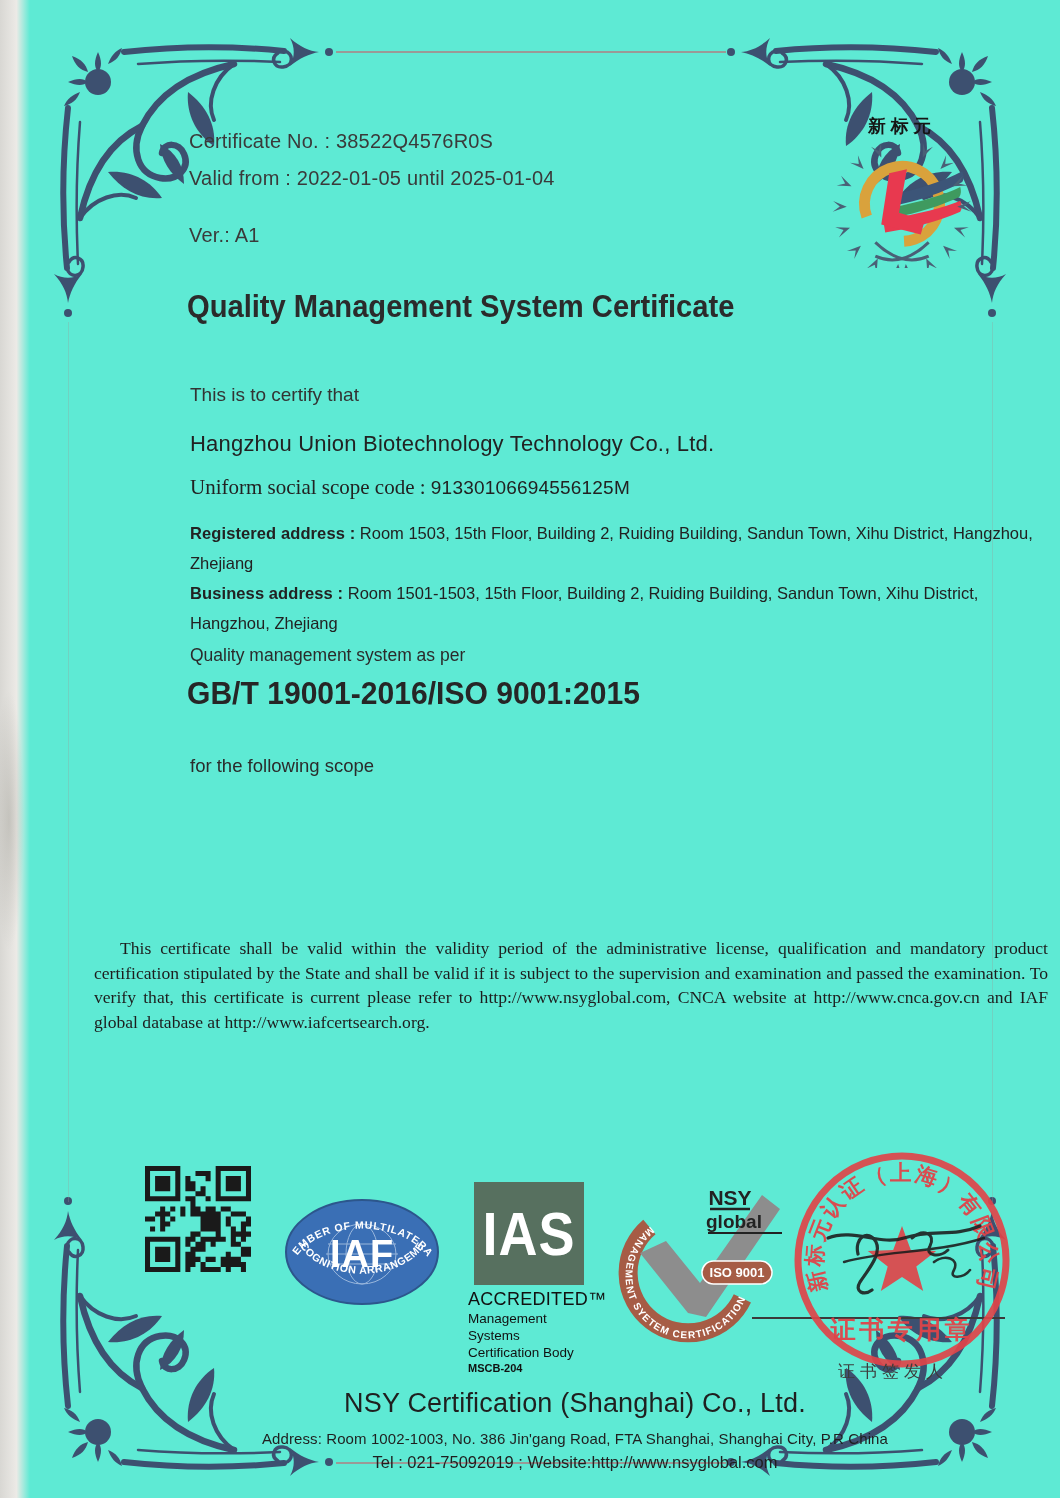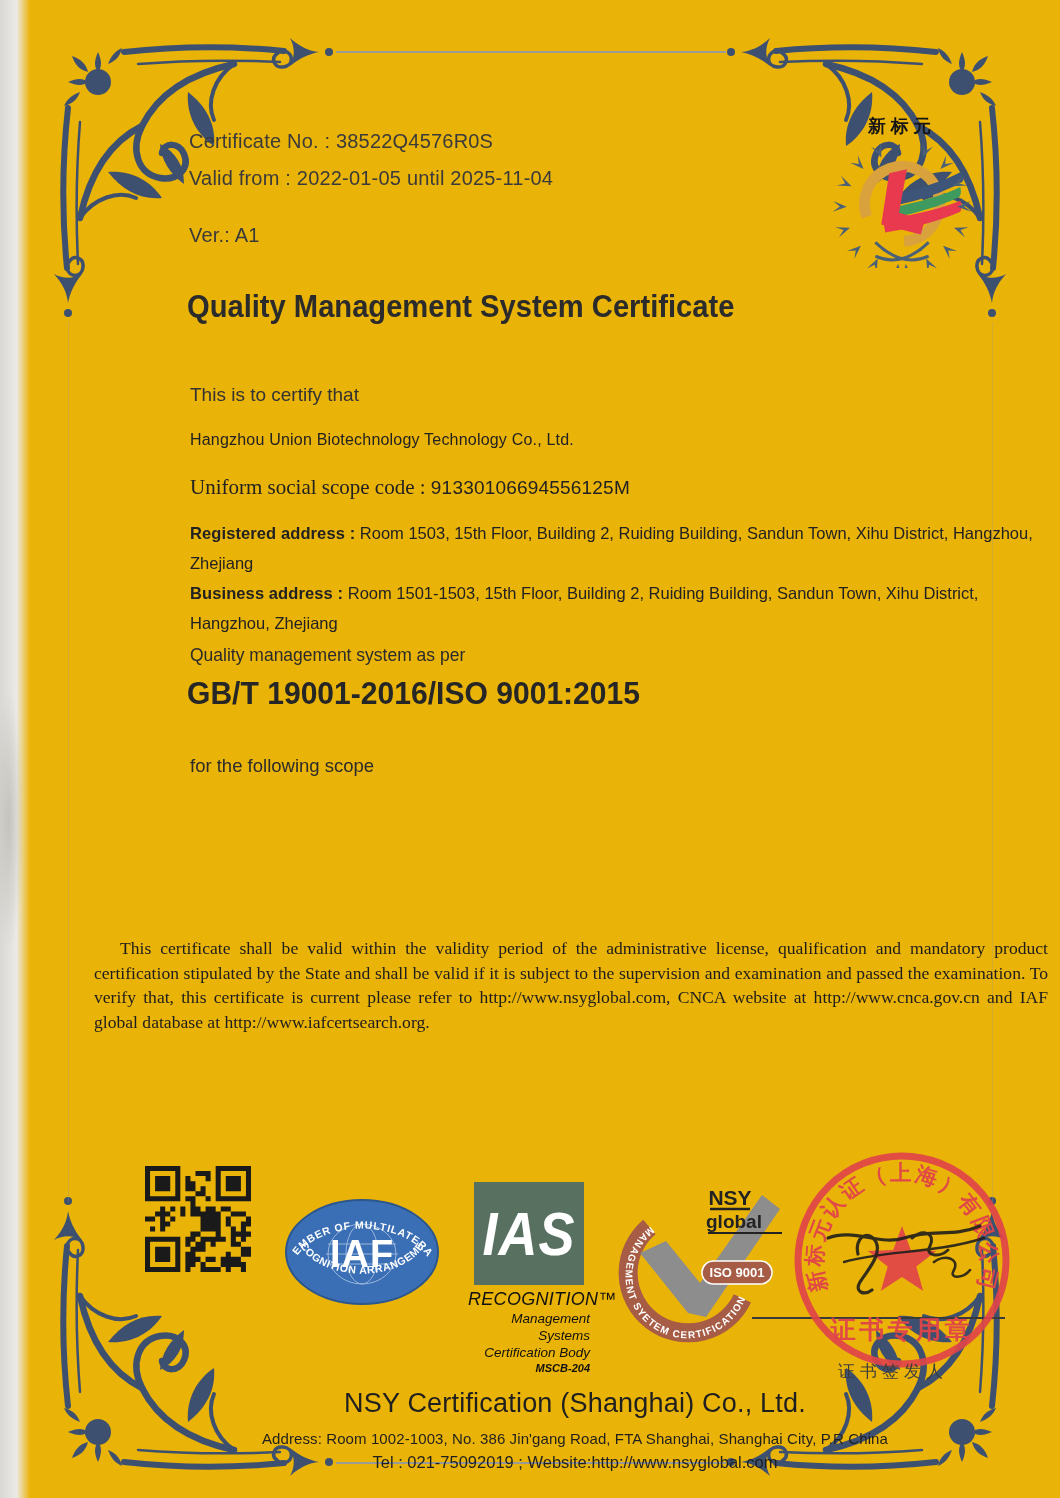--- a/index.html
+++ b/index.html
@@ -1,49 +1,49 @@
 <!DOCTYPE html>
 <html><head>
 <meta charset="utf-8">
 <style>
   * { margin:0; padding:0; box-sizing:border-box; }
   body { background:#ffffff; font-family:"Liberation Sans","DejaVu Sans",sans-serif; }
-  .page { position:relative; width:1060px; height:1498px; background:#eab308; overflow:hidden; }
+  .page { position:relative; width:1060px; height:1498px; background:#5eead4; overflow:hidden; }
   .abs { position:absolute; }
   .scan-edge { left:0; top:0; width:30px; height:100%;
     background:linear-gradient(90deg,#d8d7d3 0%, #eceae6 55%, rgba(255,255,255,0) 100%); }
   .scan-blotch { left:-6px; top:690px; width:30px; height:260px; border-radius:50%;
     background:radial-gradient(closest-side, rgba(160,158,150,.45), rgba(160,158,150,0)); }
 
   
   .fl { position:absolute; width:300px; height:300px; }
   .fl.tr { transform:scaleX(-1); }
   .fl.bl { transform:scaleY(-1); }
   .fl.br { transform:scale(-1,-1); }
   .hairline { background:#9a9a96; }
   .hdr-line { left:189px; font-size:20px; color:#3a3a3a; letter-spacing:.2px; }
   .title { left:187px; top:289px; font-size:31px; font-weight:bold; color:#2b2b2b;
            transform:scaleX(.94); transform-origin:left top; white-space:nowrap; }
   .certify { left:190px; top:384px; font-size:19px; color:#333; }
-  .company { left:190px; top:431px; font-size:16px; color:#222; letter-spacing:.2px; }
+  .company { left:190px; top:431px; font-size:22px; color:#222; letter-spacing:.2px; }
   .credit { left:190px; top:475px; font-size:21px; font-family:"Liberation Serif","DejaVu Serif",serif; color:#222; }
   .credit .code { font-family:"Liberation Sans","DejaVu Sans",sans-serif; font-size:19px; letter-spacing:.2px; }
   .addr { left:190px; width:846px; font-size:16.5px; line-height:30px; color:#222; }
   .addr b { letter-spacing:.1px; }
   .std-intro { left:190px; top:645px; font-size:17.5px; color:#2b2b2b; }
   .std-code { left:187px; top:676px; font-size:31px; font-weight:bold; color:#262626;
               transform:scaleX(.97); transform-origin:left top; white-space:nowrap; }
   .scope-intro { left:190px; top:755px; font-size:18.5px; color:#2b2b2b; }
   .scope { left:190px; top:799px; width:820px; font-size:19.5px; line-height:33px; color:#222; }
   .disclaimer { left:94px; top:936px; width:954px; font-size:17.6px; line-height:24.6px;
                 font-family:"Liberation Serif","DejaVu Serif",serif; color:#1d1d1d;
                 text-align:justify; text-indent:26px; }
 
   
-  .ias-block { left:468px; top:1182px; width:122px; text-align:right; color:#111;font-style:italic; }
+  .ias-block { left:468px; top:1182px; width:122px; text-align:left; color:#111; }
   .ias-sq { width:110px; height:103px; margin:0 auto; background:#57705f; display:flex;
             align-items:center; justify-content:center; }
   .ias-sq span { color:#fff; font-size:54px; font-weight:bold; letter-spacing:1px; transform:scaleY(1.12); }
   .ias-l1 { font-size:18px; margin-top:4px; letter-spacing:.3px; }
   .ias-l2, .ias-l3 { font-size:13.5px; line-height:17px; }
   .ias-l4 { font-size:11px; font-weight:bold; margin-top:1px; }
 
   .sig-line { left:752px; top:1317px; width:253px; height:2px; background:#3a3a3a; }
   .issuer-label { left:808px; top:1360px; width:170px; text-align:center; font-size:17px;
                   letter-spacing:5px; color:#3c3c3c; }
@@ -105,21 +105,21 @@
   <svg class="fl br" style="left:722px;top:1192px">
       <use href="#flo"></use>
     </svg>
 
   <div class="abs hairline" style="left:336px;top:51px;width:390px;height:1.5px"></div>
   <div class="abs hairline" style="left:336px;top:1462px;width:390px;height:1.5px"></div>
   <div class="abs hairline" style="left:68px;top:322px;width:1px;height:880px;opacity:.3"></div>
   <div class="abs hairline" style="left:992px;top:322px;width:1px;height:880px;opacity:.3"></div>
 
   <div class="abs hdr-line" style="top:130px">Certificate No. : 38522Q4576R0S</div>
-  <div class="abs hdr-line" style="top:167px">Valid from : 2022-01-05 until 2025-11-04</div>
+  <div class="abs hdr-line" style="top:167px">Valid from : 2022-01-05 until 2025-01-04</div>
   <div class="abs hdr-line" style="top:224px">Ver.: A1</div>
 
   <svg class="abs" style="left:826px;top:110px" width="152" height="158" viewBox="0 0 152 160">
     <defs>
         <path id="lf" d="M56,0 L70,-5.5 L63,0 L70,5.5 Z" fill="#4a6076"></path>
       </defs>
     <text x="76" y="22" font-size="18" font-weight="bold" fill="#151515" text-anchor="middle" letter-spacing="5">新标元</text>
     <circle cx="76" cy="95" r="38" fill="none" stroke="#d9a23c" stroke-width="11" stroke-dasharray="190 49" transform="rotate(160 76 95)"></circle>
     <path d="M65,86 C93,80 119,72 137,62 C139,66 139,70 137,73 C117,84 93,92 67,97 Z" fill="#3c5578"></path>
     <path d="M65,99 C95,93 119,86 135,78 C136,82 136,85 134,88 C115,97 93,104 67,109 Z" fill="#3f9a5f"></path>
@@ -190,21 +190,21 @@
     <text x="80" y="71" font-size="38" font-weight="bold" fill="#fff" text-anchor="middle" letter-spacing="1">IAF</text>
     <text font-size="10.5" font-weight="bold" fill="#fff" letter-spacing=".6">
       <textPath href="#iafBot" startOffset="50%" text-anchor="middle">RECOGNITION ARRANGEMENT</textPath>
     </text>
   </svg>
 
   <div class="abs ias-block">
     <div class="ias-sq">
       <span>IAS</span>
     </div>
-    <div class="ias-l1">RECOGNITION™</div>
+    <div class="ias-l1">ACCREDITED™</div>
     <div class="ias-l2">Management Systems</div>
     <div class="ias-l3">Certification Body</div>
     <div class="ias-l4">MSCB-204</div>
   </div>
 
   <svg class="abs" style="left:610px;top:1175px" width="180" height="170" viewBox="0 0 180 170">
     <defs>
         <path id="nsyArc" d="M37.4,54 A62,62 0 1 0 134.2,126.4" fill="none"></path>
       </defs>
     <path d="M39.4,52 A60,60 0 1 0 132.4,123.4" fill="none" stroke="#a65c45" stroke-width="19"></path>

